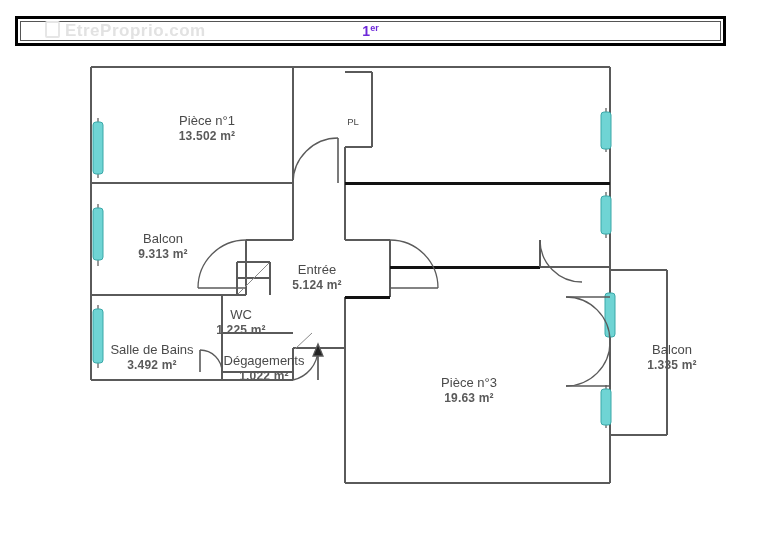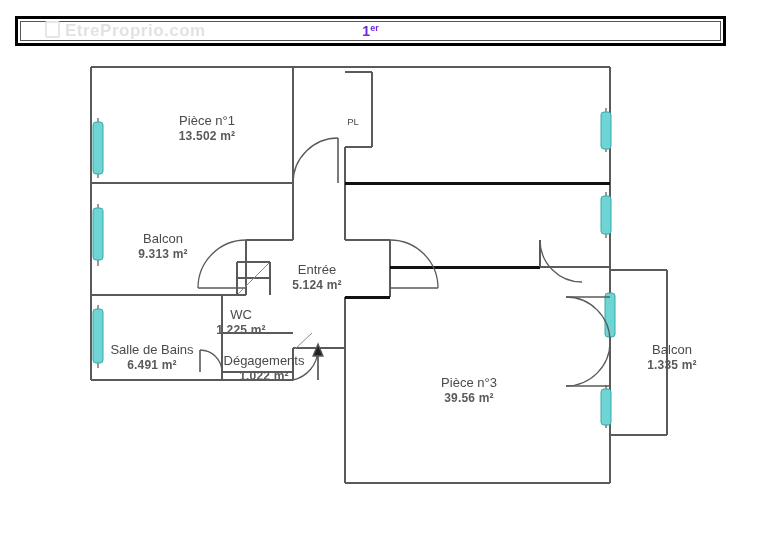--- a/index.html
+++ b/index.html
@@ -275,41 +275,41 @@
     <span class="rl-area">13.502  m²</span>
   </div>
 
   <div class="room-label" style="left:163px; top:231px; transform:translateX(-50%);">
     <span class="rl-name">Balcon</span>
     <span class="rl-area">9.313  m²</span>
   </div>
 
   <div class="room-label" style="left:152px; top:342px; transform:translateX(-50%);">
     <span class="rl-name">Salle de Bains</span>
-    <span class="rl-area">6.491  m²</span>
+    <span class="rl-area">3.492  m²</span>
   </div>
 
   <div class="room-label" style="left:241px; top:307px; transform:translateX(-50%);">
     <span class="rl-name">WC</span>
     <span class="rl-area">1.225  m²</span>
   </div>
 
   <div class="room-label" style="left:264px; top:353px; transform:translateX(-50%);">
     <span class="rl-name">Dégagements</span>
     <span class="rl-area">1.022  m²</span>
   </div>
 
   <div class="room-label" style="left:317px; top:262px; transform:translateX(-50%);">
     <span class="rl-name">Entrée</span>
     <span class="rl-area">5.124  m²</span>
   </div>
 
   <div class="room-label" style="left:469px; top:375px; transform:translateX(-50%);">
     <span class="rl-name">Pièce n°3</span>
-    <span class="rl-area">39.56  m²</span>
+    <span class="rl-area">19.63  m²</span>
   </div>
 
   <div class="room-label" style="left:672px; top:342px; transform:translateX(-50%);">
     <span class="rl-name">Balcon</span>
     <span class="rl-area">1.335  m²</span>
   </div>
 
   <div class="room-label single" style="left:353px; top:116px; transform:translateX(-50%);">
     <span class="rl-name">PL</span>
   </div>

